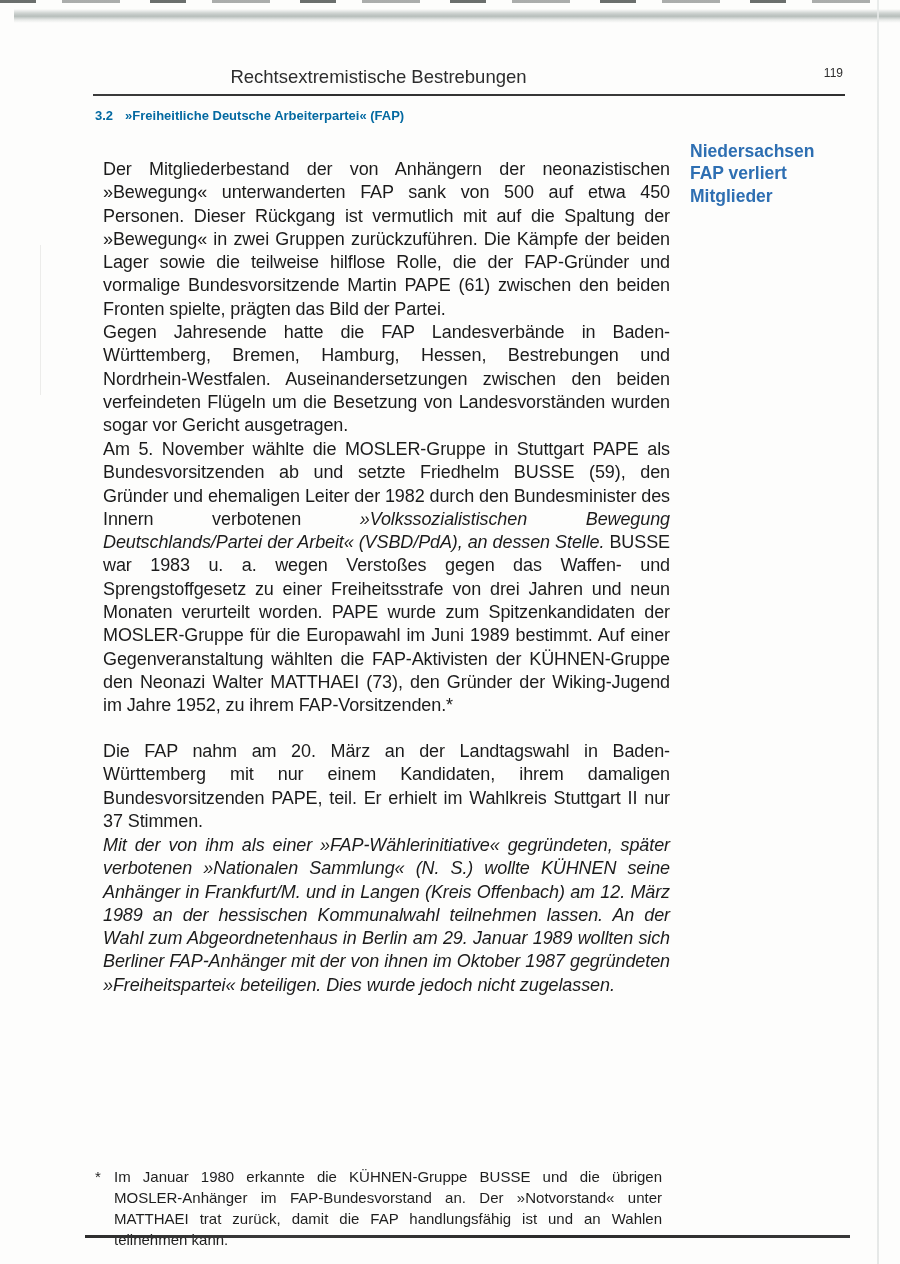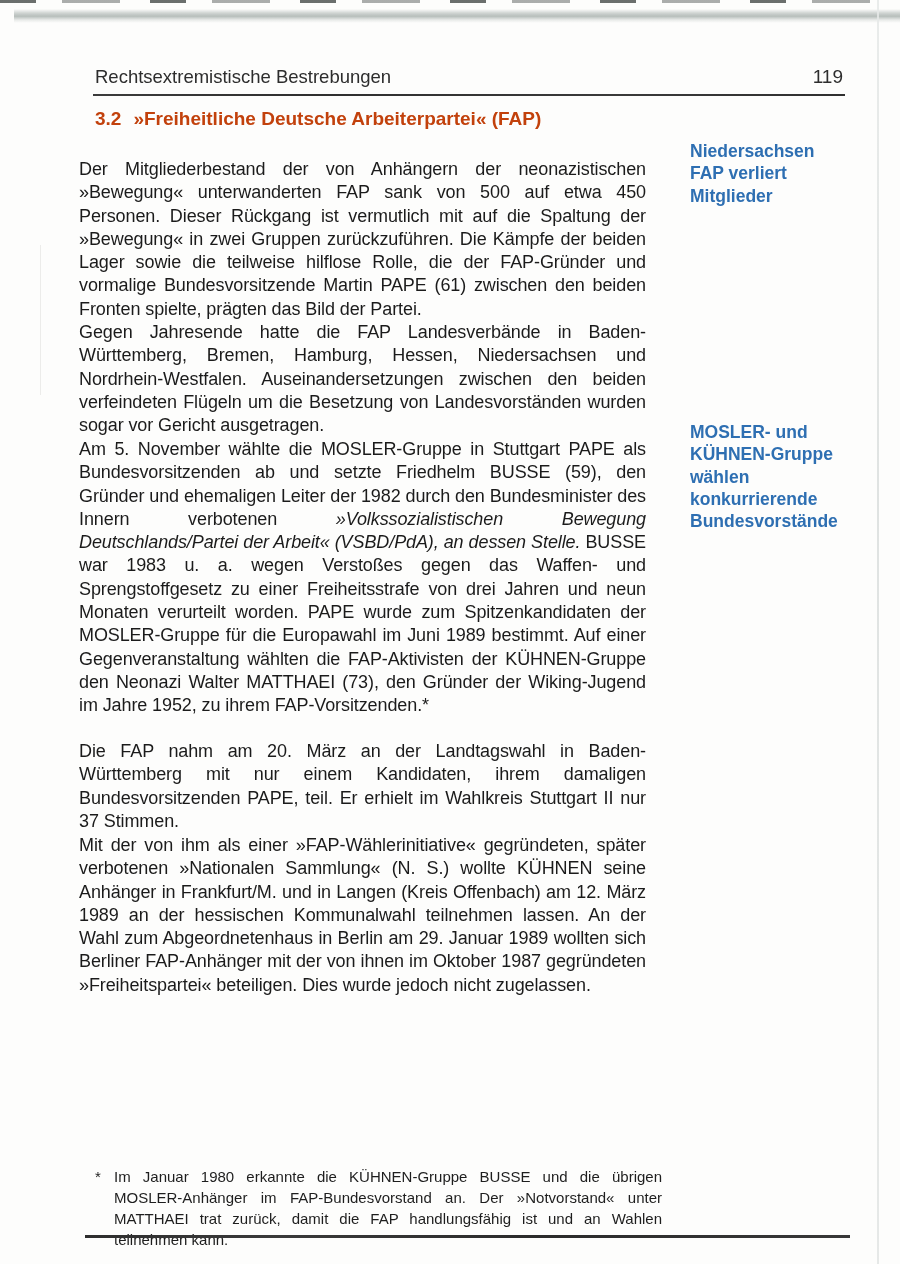--- a/index.html
+++ b/index.html
@@ -34,52 +34,52 @@
     opacity: .85;
   }
   .scan-left-line {
     position: absolute; top: 245px; left: 40px; width: 1px; height: 150px;
     background: #ececea;
   }
 
   
   .running-title {
     position: absolute; top: 66px; left: 95px; width: 567px;
-    text-align: left; font-size: 18.5px; color: #2d2d2d;
+    text-align: center; font-size: 18.5px; color: #2d2d2d;
   }
   .page-number {
     position: absolute; top: 66px; right: 57px;
-    font-size: 19px; color: #2d2d2d;
+    font-size: 12px; color: #2d2d2d;
   }
   .header-rule {
     position: absolute; top: 94px; left: 93px; width: 752px; height: 2px;
     background: linear-gradient(90deg, #3c3c3c, #2f2f2f 30%, #3a3a3a 70%, #303030);
   }
 
   
   .section-heading {
     position: absolute; top: 108px; left: 95px; width: 567px;
-    font-size: 19px; font-weight: bold; color: #c2410c;
+    font-size: 13px; font-weight: bold; color: #0369a1;
     white-space: nowrap;
   }
   .section-heading .num { margin-right: 12px; }
 
   
   .para {
-    position: absolute; left: 79px; width: 567px;
+    position: absolute; left: 103px; width: 567px;
     font-size: 18px; line-height: 23.3px; letter-spacing: -0.1px;
     text-align: justify; hyphens: auto; -webkit-hyphens: auto;
     color: #1b1b1b;
   }
   .para i { font-style: italic; }
   .p1 { top: 140px; }
   .p2 { top: 303px; }
   .p3 { top: 420px; }
   .p4 { top: 722px; }
-  .p5 { top: 816px; }
+  .p5 { top: 816px; font-style: italic; }
 
   
   .margin-note {
     position: absolute; left: 690px; width: 160px;
     font-size: 17.5px; font-weight: bold; line-height: 22.3px;
     color: #2e6fb2; hyphens: auto; -webkit-hyphens: auto;
   }
   .note1 { top: 140px; }
   .note2 { top: 421px; }
   .note3 { top: 724px; }
@@ -110,30 +110,29 @@
   <div class="running-title">Rechtsextremistische Bestrebungen</div>
   <div class="page-number">119</div>
   <div class="header-rule"></div>
 
   <div class="section-heading">
     <span class="num">3.2</span><span>»Freiheitliche Deutsche Arbeiterpartei« (FAP)</span>
   </div>
 
   <p class="para p1">Der Mitgliederbestand der von Anhängern der neonazistischen »Bewegung« unterwanderten FAP sank von 500 auf etwa 450 Personen. Dieser Rückgang ist vermutlich mit auf die Spaltung der »Bewegung« in zwei Gruppen zurückzuführen. Die Kämpfe der beiden Lager sowie die teilweise hilflose Rolle, die der FAP-Gründer und vormalige Bundesvorsitzende Martin PAPE (61) zwischen den beiden Fronten spielte, prägten das Bild der Partei.</p>
 
-  <p class="para p2">Gegen Jahresende hatte die FAP Landesverbände in Baden-Württemberg, Bremen, Hamburg, Hessen, Niedersachsen und Nordrhein-Westfalen. Auseinandersetzungen zwischen den beiden verfeindeten Flügeln um die Besetzung von Landesvorständen wurden sogar vor Gericht ausgetragen.</p>
+  <p class="para p2">Gegen Jahresende hatte die FAP Landesverbände in Baden-Württemberg, Bremen, Hamburg, Hessen, Bestrebungen und Nordrhein-Westfalen. Auseinandersetzungen zwischen den beiden verfeindeten Flügeln um die Besetzung von Landesvorständen wurden sogar vor Gericht ausgetragen.</p>
 
   <p class="para p3"><span>Am 5. November wählte die MOSLER-Gruppe in Stuttgart PAPE als Bundesvorsitzenden ab und setzte Friedhelm BUSSE (59), den Gründer und ehemaligen Leiter der 1982 durch den Bundesminister des Innern verbotenen</span> <i>»Volkssozialistischen Bewegung Deutschlands/Partei der Arbeit« (VSBD/PdA), an dessen Stelle.</i> <span>BUSSE war 1983 u. a. wegen Verstoßes gegen das Waffen- und Sprengstoffgesetz zu einer Freiheitsstrafe von drei Jahren und neun Monaten verurteilt worden. PAPE wurde zum Spitzenkandidaten der MOSLER-Gruppe für die Europawahl im Juni 1989 bestimmt. Auf einer Gegenveranstaltung wählten die FAP-Aktivisten der KÜHNEN-Gruppe den Neonazi Walter MATTHAEI (73), den Gründer der Wiking-Jugend im Jahre 1952, zu ihrem FAP-Vorsitzenden.*</span></p>
 
   <p class="para p4">Die FAP nahm am 20. März an der Landtagswahl in Baden-Württemberg mit nur einem Kandidaten, ihrem damaligen Bundesvorsitzenden PAPE, teil. Er erhielt im Wahlkreis Stuttgart II nur 37 Stimmen.</p>
 
   <p class="para p5">Mit der von ihm als einer »FAP-Wählerinitiative« gegründeten, später verbotenen »Nationalen Sammlung« (N. S.) wollte KÜHNEN seine Anhänger in Frankfurt/M. und in Langen (Kreis Offenbach) am 12. März 1989 an der hessischen Kommunalwahl teilnehmen lassen. An der Wahl zum Abgeordnetenhaus in Berlin am 29. Januar 1989 wollten sich Berliner FAP-Anhänger mit der von ihnen im Oktober 1987 gegründeten »Freiheitspartei« beteiligen. Dies wurde jedoch nicht zugelassen.</p>
 
   <div class="margin-note note1">Niedersachsen FAP verliert Mitglieder</div>
-  <div class="margin-note note2">MOSLER- und KÜHNEN-Gruppe wählen konkurrierende Bundesvorstände</div>
 
   <div class="footnote">
     <span class="marker">*</span>
     <span class="fn-text">Im Januar 1980 erkannte die KÜHNEN-Gruppe BUSSE und die übrigen MOSLER-Anhänger im FAP-Bundesvorstand an. Der »Notvorstand« unter MATTHAEI trat zurück, damit die FAP handlungsfähig ist und an Wahlen teilnehmen kann.</span>
   </div>
 
   <div class="bottom-rule"></div>
 
 </div>
 

